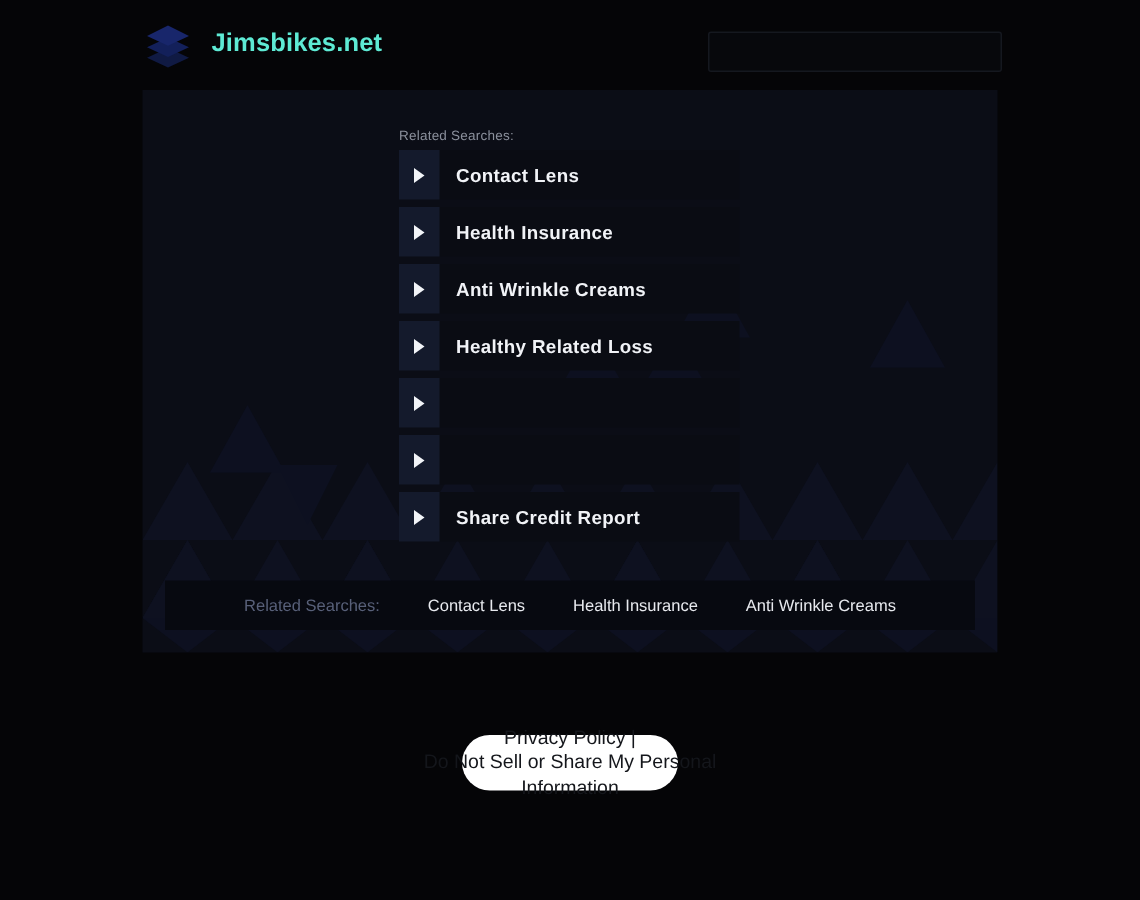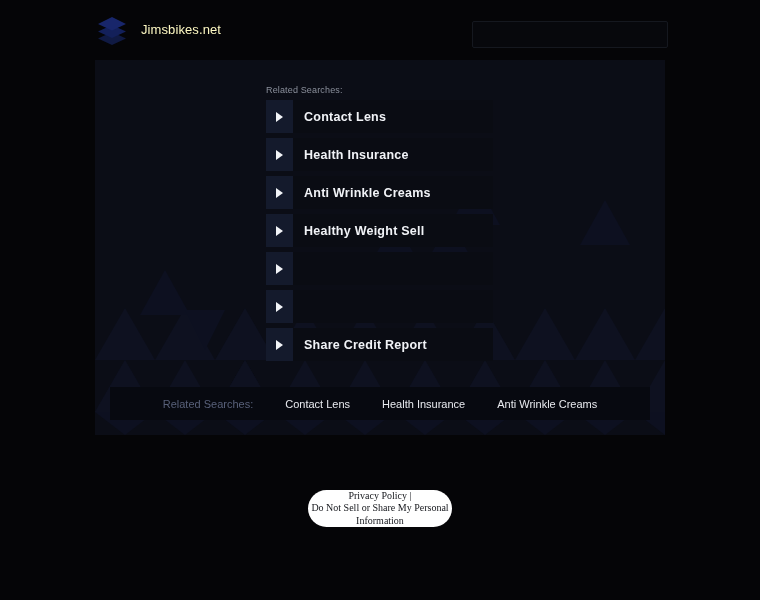--- a/index.html
+++ b/index.html
@@ -39,23 +39,23 @@
 
   .logo-mark {
     width: 34px;
     height: 34px;
     position: relative;
     flex: 0 0 auto;
   }
   .logo-mark svg { display: block; }
 
   .brand-name {
-    color: #fef9c3;
-    font-size: 13px;
-    font-weight: 400;
+    color: #5eead4;
+    font-size: 17px;
+    font-weight: 700;
     letter-spacing: 0.1px;
     white-space: nowrap;
   }
 
   .header-search {
     position: absolute;
     left: 472px;
     top: 21px;
     width: 196px;
     height: 27px;
@@ -193,24 +193,23 @@
     border-radius: 19px;
     display: flex;
     flex-direction: column;
     align-items: center;
     justify-content: center;
     cursor: pointer;
     line-height: 1.25;
   }
   .privacy-pill span {
     color: #14161b;
-    font-size: 10px;
+    font-size: 13px;
     text-align: right;
     white-space: nowrap;
-    font-family: Liberation Serif, serif;
   }
 </style>
 </head>
 <body>
 
 <div id="page">
 
   <div class="header">
 
     <div class="brand">
@@ -304,21 +303,21 @@
           <span class="row-arrow">
               <i class="tri"></i>
             </span>
           <span class="row-label">Anti Wrinkle Creams</span>
         </div>
 
         <div class="search-row">
           <span class="row-arrow">
               <i class="tri"></i>
             </span>
-          <span class="row-label">Healthy Weight Sell</span>
+          <span class="row-label">Healthy Related Loss</span>
         </div>
 
         <div class="search-row">
           <span class="row-arrow">
               <i class="tri"></i>
             </span>
         </div>
 
         <div class="search-row">
           <span class="row-arrow">

